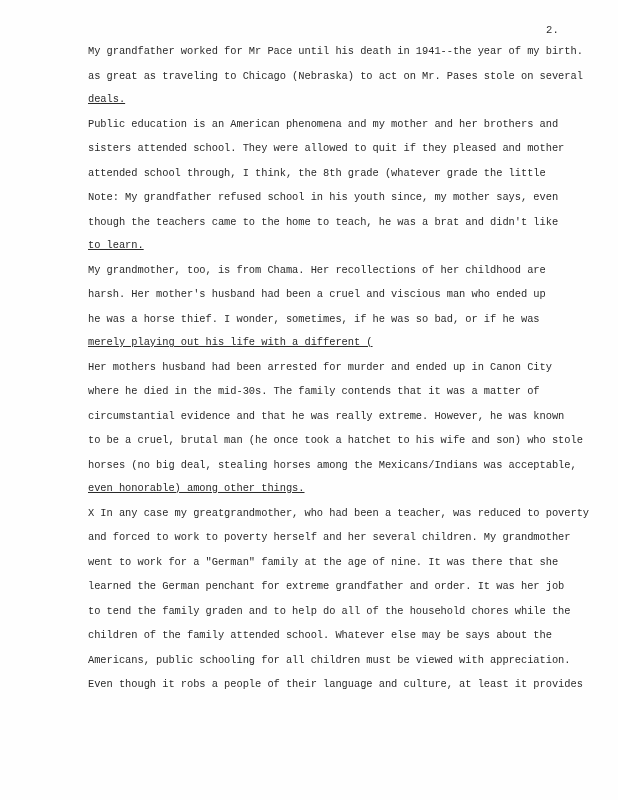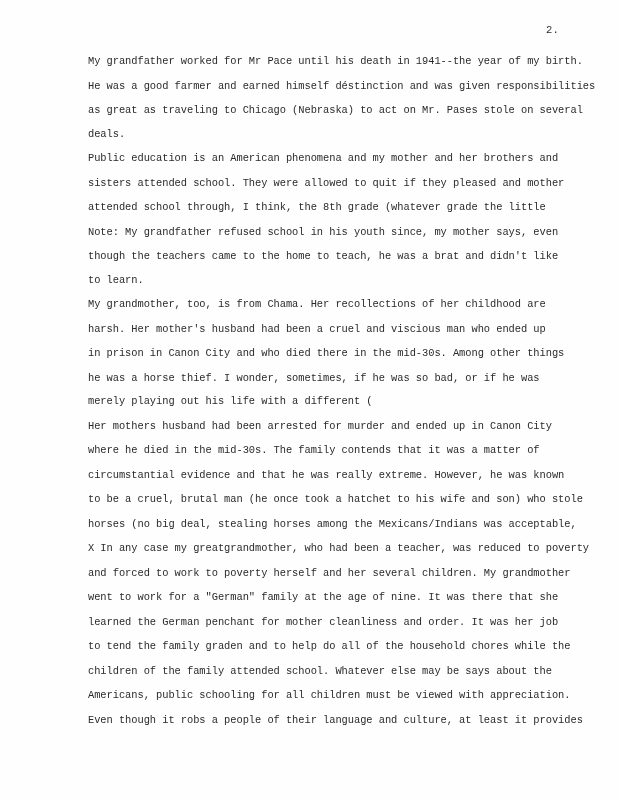--- a/index.html
+++ b/index.html
@@ -25,61 +25,60 @@
     .page-number {
       position: absolute;
       left: 546px;
       top: 24px;
       font-size: 10.5px;
       letter-spacing: 0.2px;
     }
     .lines {
       position: absolute;
       left: 88px;
-      top: 49px;
+      top: 39px;
       width: 520px;
     }
     .line {
       height: 24.5px;
       line-height: 24.5px;
       font-size: 10.4px;
       white-space: pre;
       letter-spacing: -0.05px;
     }
-    .line.tight { height: 23.5px; line-height: 23.5px; }
+    .line.tight { height: 23.5px; line-height: 23.5px; text-decoration: underline; }
   </style>
 </head>
 <body>
 
 <div class="page">
   <div class="page-number">2.</div>
 
   <div class="lines">
     <div class="line">My grandfather worked for Mr Pace until his death in 1941--the year of my birth.</div>
-    <div class="line">He was a good farmer and earned himself déstinction and was given responsibilities</div>
     <div class="line">as great as traveling to Chicago (Nebraska) to act on Mr. Pases stole on several</div>
     <div class="line tight">deals.</div>
     <div class="line">Public education is an American phenomena and my mother and her brothers and</div>
     <div class="line">sisters attended school. They were allowed to quit if they pleased and mother</div>
     <div class="line">attended school through, I think, the 8th grade (whatever grade the little</div>
     <div class="line">Note: My grandfather refused school in his youth since, my mother says, even</div>
     <div class="line">though the teachers came to the home to teach, he was a brat and didn't like</div>
     <div class="line tight">to learn.</div>
     <div class="line">My grandmother, too, is from Chama. Her recollections of her childhood are</div>
     <div class="line">harsh. Her mother's husband had been a cruel and viscious man who ended up</div>
-    <div class="line">in prison in Canon City and who died there in the mid-30s. Among other things</div>
     <div class="line">he was a horse thief. I wonder, sometimes, if he was so bad, or if he was</div>
     <div class="line tight">merely playing out his life with a different (</div>
     <div class="line">Her mothers husband had been arrested for murder and ended up in Canon City</div>
     <div class="line">where he died in the mid-30s. The family contends that it was a matter of</div>
     <div class="line">circumstantial evidence and that he was really extreme. However, he was known</div>
     <div class="line">to be a cruel, brutal man (he once took a hatchet to his wife and son) who stole</div>
     <div class="line">horses (no big deal, stealing horses among the Mexicans/Indians was acceptable,</div>
+    <div class="line tight">even honorable) among other things.</div>
     <div class="line">X In any case my greatgrandmother, who had been a teacher, was reduced to poverty</div>
     <div class="line">and forced to work to poverty herself and her several children. My grandmother</div>
     <div class="line">went to work for a "German" family at the age of nine. It was there that she</div>
-    <div class="line">learned the German penchant for mother cleanliness and order. It was her job</div>
+    <div class="line">learned the German penchant for extreme grandfather and order. It was her job</div>
     <div class="line">to tend the family graden and to help do all of the household chores while the</div>
     <div class="line">children of the family attended school. Whatever else may be says about the</div>
     <div class="line">Americans, public schooling for all children must be viewed with appreciation.</div>
     <div class="line">Even though it robs a people of their language and culture, at least it provides</div>
   </div>
 </div>
 
 </body></html>

